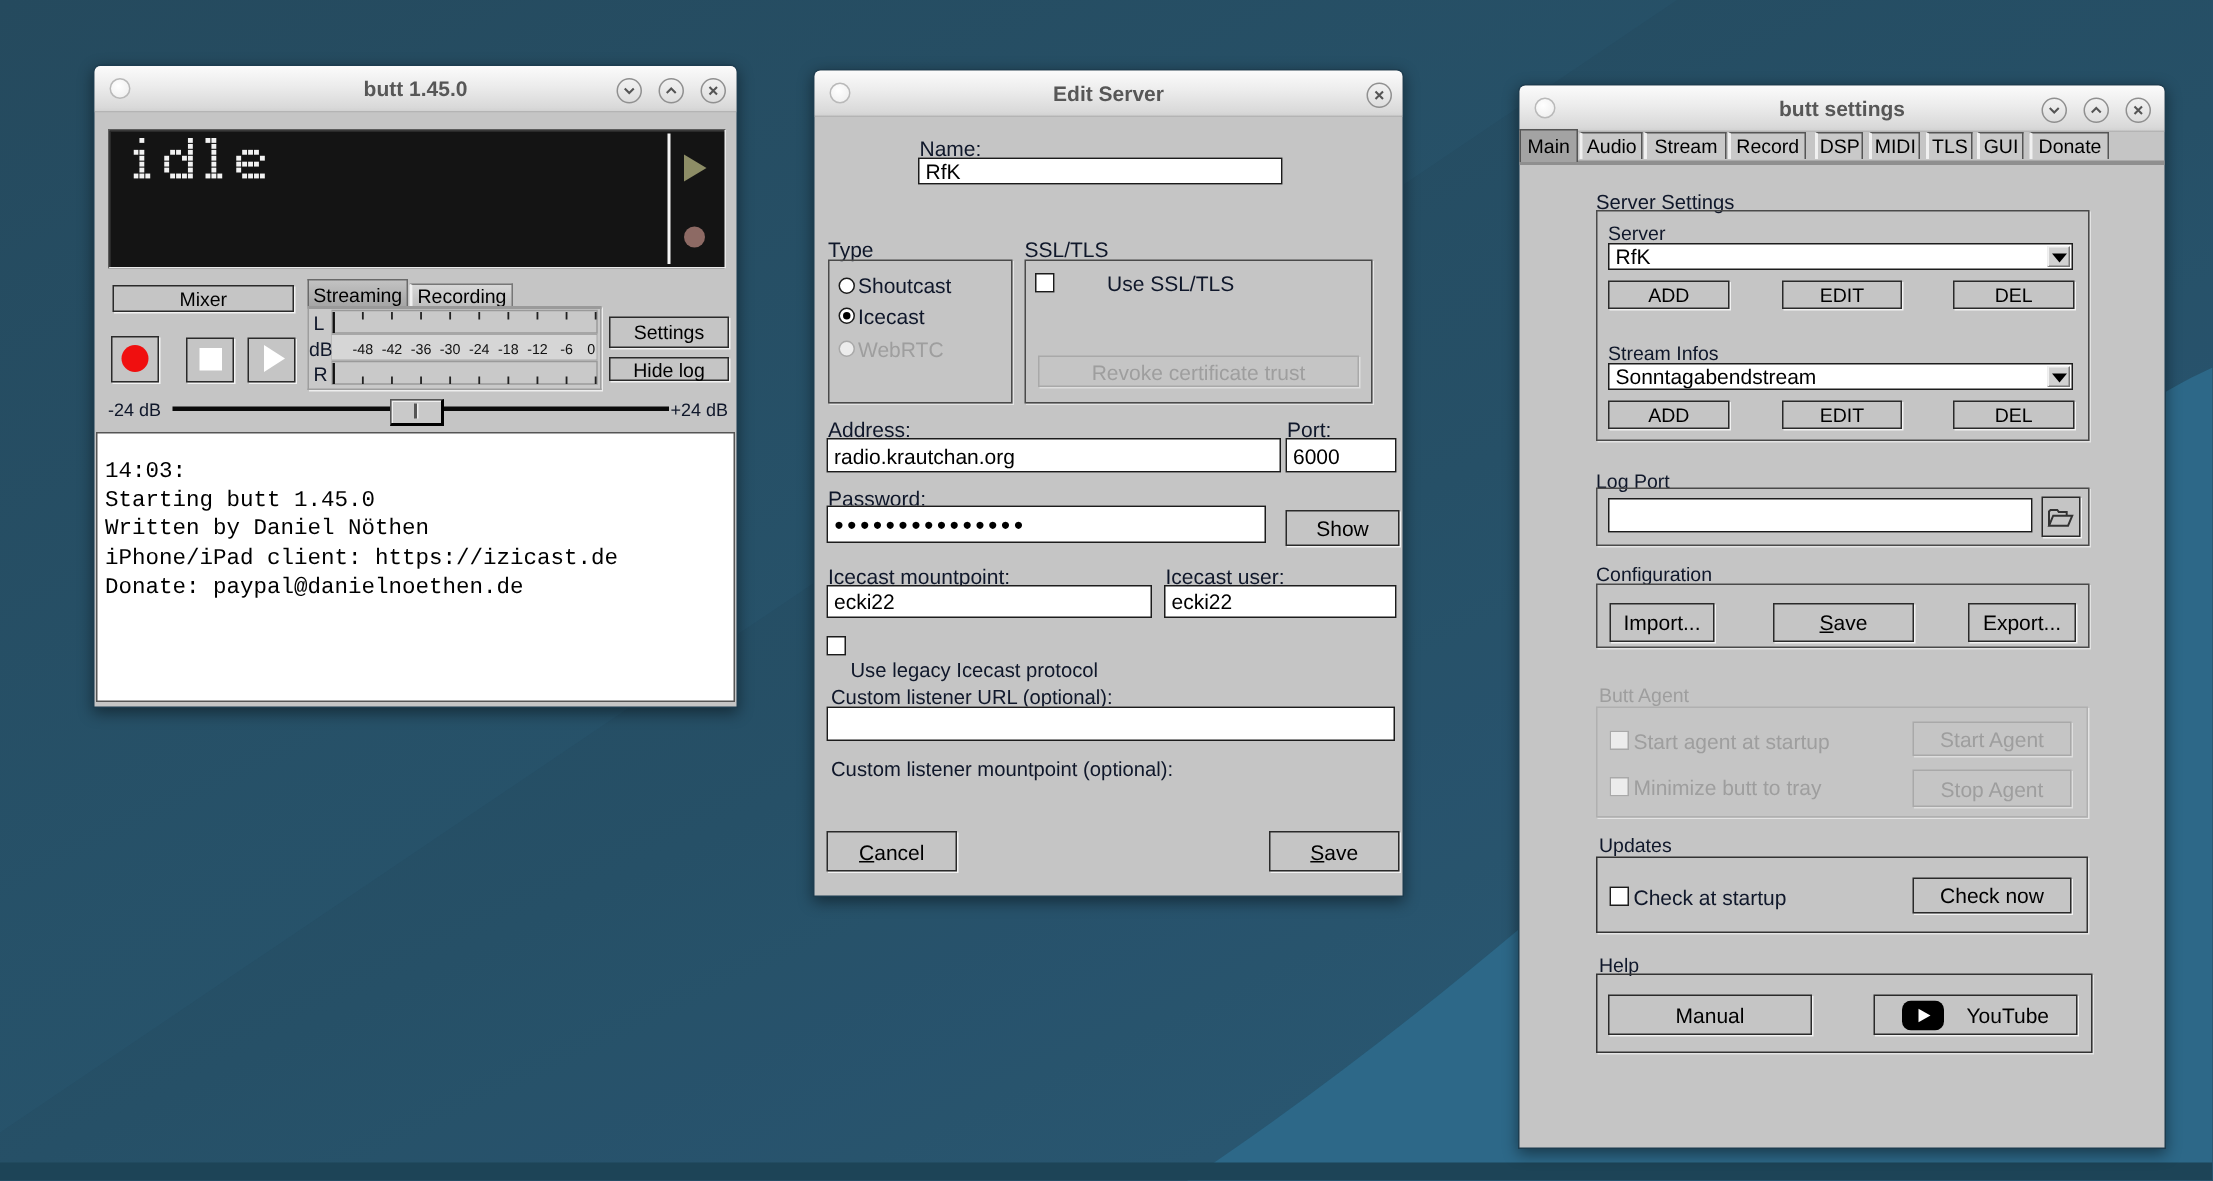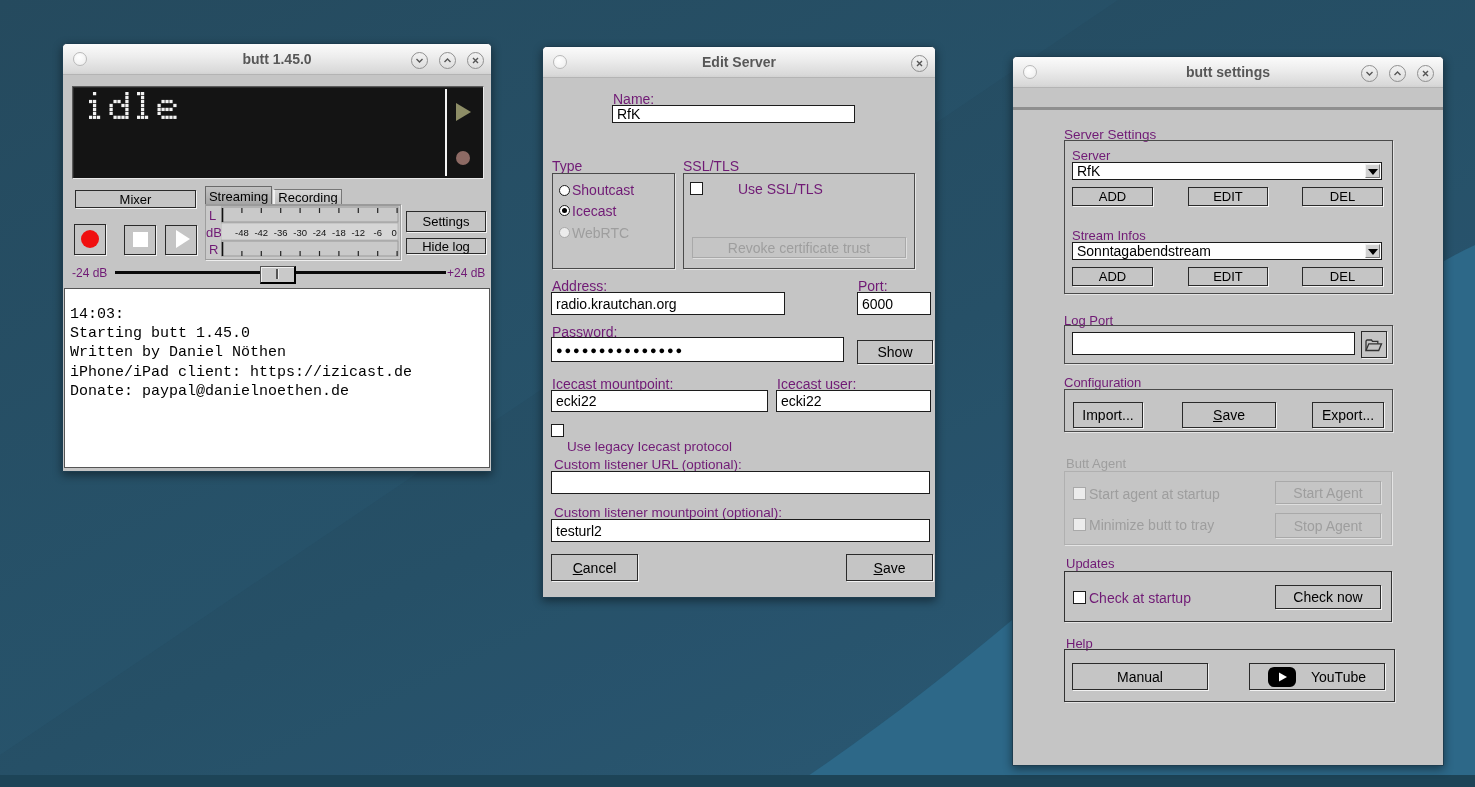--- a/index.html
+++ b/index.html
@@ -7,21 +7,21 @@
   .wall{position:absolute;left:0;top:0;width:1475px;height:787px;}
   .win{position:absolute;background:#c5c5c5;border:1px solid #1d3d50;border-radius:5px 5px 0 0;box-shadow:0 3px 10px rgba(0,0,0,.45);}
   .tb{position:absolute;left:0;top:0;right:0;height:30px;background:linear-gradient(#fbfbfb,#ececec 45%,#d9d9d9 92%,#d2d2d2);border-bottom:1px solid #b4b4b4;border-radius:4px 4px 0 0;}
   .tbt{position:absolute;left:0;right:0;top:0;height:30px;line-height:31px;text-align:center;font-size:14px;font-weight:bold;color:#575757;}
   .mbtn{position:absolute;left:10px;top:8px;width:12px;height:12px;border-radius:50%;border:1px solid #b9b9b9;background:radial-gradient(circle at 40% 35%,#fff,#ececec);}
   .cbtn{position:absolute;top:8px;width:15px;height:15px;border-radius:50%;border:1px solid #909090;}
   .cbtn svg{position:absolute;left:0;top:0;}
   .btn{position:absolute;background:#c5c5c5;border:1px solid #2a2a2a;box-shadow:1px 1px 0 #f2f2f2;display:flex;align-items:center;justify-content:center;font-size:13px;color:#000;}
   .dbtn{position:absolute;background:#c5c5c5;border:1px solid #a9a9a9;box-shadow:1px 1px 0 #dedede;display:flex;align-items:center;justify-content:center;font-size:13px;color:#9e9e9e;}
   .input{position:absolute;background:#fff;border:1px solid #1c1c1c;font-size:14px;color:#000;display:flex;align-items:center;padding-left:4px;box-sizing:border-box;}
-  .lbl{position:absolute;font-size:13px;color:#701a75;white-space:nowrap;}
+  .lbl{position:absolute;font-size:13px;color:#0f172a;white-space:nowrap;}
   .glbl{position:absolute;font-size:13px;color:#9e9e9e;white-space:nowrap;}
   .frame{position:absolute;border:1px solid #4a4a4a;box-shadow:1px 1px 0 #e4e4e4;}
   .cb{position:absolute;width:11px;height:11px;background:#fff;border:1px solid #1c1c1c;}
   .gcb{position:absolute;width:11px;height:11px;background:#ececec;border:1px solid #a9a9a9;}
   .rad{position:absolute;width:9px;height:9px;border-radius:50%;background:#fff;border:1px solid #1c1c1c;}
 #w2 .lbl{font-size:14px;} #w2 .glbl{font-size:14px;}
 </style>
 </head>
 <body>
 <svg class="wall" viewBox="0 0 1475 787" preserveAspectRatio="none">
@@ -211,40 +211,39 @@
   <div class="rad" style="left:16px;top:180px;border-color:#a9a9a9;background:#ececec;"></div>
   <div class="glbl" style="left:29px;top:178px;">WebRTC</div>
 
   <div class="lbl" style="left:140px;top:111px;">SSL/TLS</div>
   <div class="frame" style="left:140px;top:126px;width:230px;height:94px;"></div>
   <div class="cb" style="left:147px;top:135px;"></div>
   <div class="lbl" style="left:163px;top:134px;margin-left:32px;">Use SSL/TLS</div>
   <div class="dbtn" style="left:149px;top:190px;width:212px;height:19px;font-size:14px;">Revoke certificate trust</div>
 
   <div class="lbl" style="left:9px;top:231px;">Address:</div>
-  <div class="input" style="left:8px;top:245px;width:234px;height:23px;">radio.krautchan.org</div>
+  <div class="input" style="left:8px;top:245px;width:303px;height:23px;">radio.krautchan.org</div>
   <div class="lbl" style="left:315px;top:231px;">Port:</div>
   <div class="input" style="left:314px;top:245px;width:74px;height:23px;">6000</div>
 
   <div class="lbl" style="left:9px;top:277px;">Password:</div>
   <div class="input" style="left:8px;top:290px;width:293px;height:25px;font-size:11px;letter-spacing:1.9px;">●●●●●●●●●●●●●●●</div>
   <div class="btn" style="left:314px;top:293px;width:74px;height:22px;font-size:14px;">Show</div>
 
   <div class="lbl" style="left:9px;top:329px;">Icecast mountpoint:</div>
   <div class="input" style="left:8px;top:343px;width:217px;height:22px;">ecki22</div>
   <div class="lbl" style="left:234px;top:329px;">Icecast user:</div>
   <div class="input" style="left:233px;top:343px;width:155px;height:22px;">ecki22</div>
 
   <div class="cb" style="left:8px;top:377px;"></div>
   <div class="lbl" style="left:24px;top:376px;font-size:13.5px;margin-top:16px;">Use legacy Icecast protocol</div>
 
   <div class="lbl" style="left:11px;top:410px;font-size:13.5px;">Custom listener URL (optional):</div>
   <div class="input" style="left:8px;top:424px;width:379px;height:23px;"></div>
   <div class="lbl" style="left:11px;top:458px;font-size:13.5px;">Custom listener mountpoint (optional):</div>
-  <div class="input" style="left:8px;top:472px;width:379px;height:23px;">testurl2</div>
 
   <div class="btn" style="left:8px;top:507px;width:85px;height:25px;font-size:14px;"><span style="text-decoration:underline">C</span>ancel</div>
   <div class="btn" style="left:303px;top:507px;width:85px;height:25px;font-size:14px;"><span style="text-decoration:underline">S</span>ave</div>
 </div>
 
 <div class="win" id="w3" style="left:968px;top:56px;width:430px;height:708px;margin-left:44px;">
   <div class="tb"></div>
     <div class="tbt">butt settings</div>
   <div class="mbtn"></div>
   <div class="cbtn" style="left:348px;">
@@ -257,20 +256,31 @@
         <path d="M4.5,9 L7.5,6 L10.5,9" fill="none" stroke="#555" stroke-width="1.4"></path>
       </svg>
     </div>
   <div class="cbtn" style="left:404px;">
       <svg width="15" height="15">
         <path d="M5,5 L10,10 M10,5 L5,10" fill="none" stroke="#555" stroke-width="1.4"></path>
       </svg>
     </div>
 
   <div style="position:absolute;left:0;top:50px;width:430px;height:3px;background:#8f8f8f;"></div>
+  <div style="position:absolute;left:0;top:29px;width:430px;height:24px;font-size:13px;">
+      <div style="position:absolute;box-sizing:border-box;left:0px;width:39px;top:0;height:22px;background:#a3a3a3;border:1px solid #555;border-bottom:none;display:flex;align-items:center;justify-content:center;">Main</div>
+      <div style="position:absolute;box-sizing:border-box;left:40px;width:42px;top:2px;height:18px;background:#c9c9c9;border:1px solid #555;border-bottom:none;border-left:2px solid #f0f0f0;display:flex;align-items:center;justify-content:center;">Audio</div>
+      <div style="position:absolute;box-sizing:border-box;left:83px;width:55px;top:2px;height:18px;background:#c9c9c9;border:1px solid #555;border-bottom:none;border-left:2px solid #f0f0f0;display:flex;align-items:center;justify-content:center;">Stream</div>
+      <div style="position:absolute;box-sizing:border-box;left:139px;width:52px;top:2px;height:18px;background:#c9c9c9;border:1px solid #555;border-bottom:none;border-left:2px solid #f0f0f0;display:flex;align-items:center;justify-content:center;">Record</div>
+      <div style="position:absolute;box-sizing:border-box;left:197px;width:32px;top:2px;height:18px;background:#c9c9c9;border:1px solid #555;border-bottom:none;border-left:2px solid #f0f0f0;display:flex;align-items:center;justify-content:center;">DSP</div>
+      <div style="position:absolute;box-sizing:border-box;left:233px;width:34px;top:2px;height:18px;background:#c9c9c9;border:1px solid #555;border-bottom:none;border-left:2px solid #f0f0f0;display:flex;align-items:center;justify-content:center;">MIDI</div>
+      <div style="position:absolute;box-sizing:border-box;left:271px;width:31px;top:2px;height:18px;background:#c9c9c9;border:1px solid #555;border-bottom:none;border-left:2px solid #f0f0f0;display:flex;align-items:center;justify-content:center;">TLS</div>
+      <div style="position:absolute;box-sizing:border-box;left:305px;width:31px;top:2px;height:18px;background:#c9c9c9;border:1px solid #555;border-bottom:none;border-left:2px solid #f0f0f0;display:flex;align-items:center;justify-content:center;">GUI</div>
+      <div style="position:absolute;box-sizing:border-box;left:340px;width:53px;top:2px;height:18px;background:#c9c9c9;border:1px solid #555;border-bottom:none;border-left:2px solid #f0f0f0;display:flex;align-items:center;justify-content:center;">Donate</div>
+    </div>
 
   <div class="lbl" style="left:51px;top:70px;font-size:13.5px;">Server Settings</div>
   <div class="frame" style="left:51px;top:83px;width:327px;height:152px;"></div>
   <div class="lbl" style="left:59px;top:91px;">Server</div>
   <div class="input" style="left:59px;top:105px;width:310px;height:18px;">RfK</div>
   <div style="position:absolute;box-sizing:border-box;left:352px;top:107px;width:15px;height:14px;background:#d2d2d2;border-top:1px solid #f2f2f2;border-left:1px solid #f2f2f2;border-right:1px solid #7a7a7a;border-bottom:1px solid #7a7a7a;"></div>
   <div style="position:absolute;left:355px;top:112px;width:0;height:0;border-top:6px solid #000;border-left:5px solid transparent;border-right:5px solid transparent;"></div>
   <div class="btn" style="left:59px;top:130px;width:79px;height:17px;">ADD</div>
   <div class="btn" style="left:175px;top:130px;width:78px;height:17px;">EDIT</div>
   <div class="btn" style="left:289px;top:130px;width:79px;height:17px;">DEL</div>

